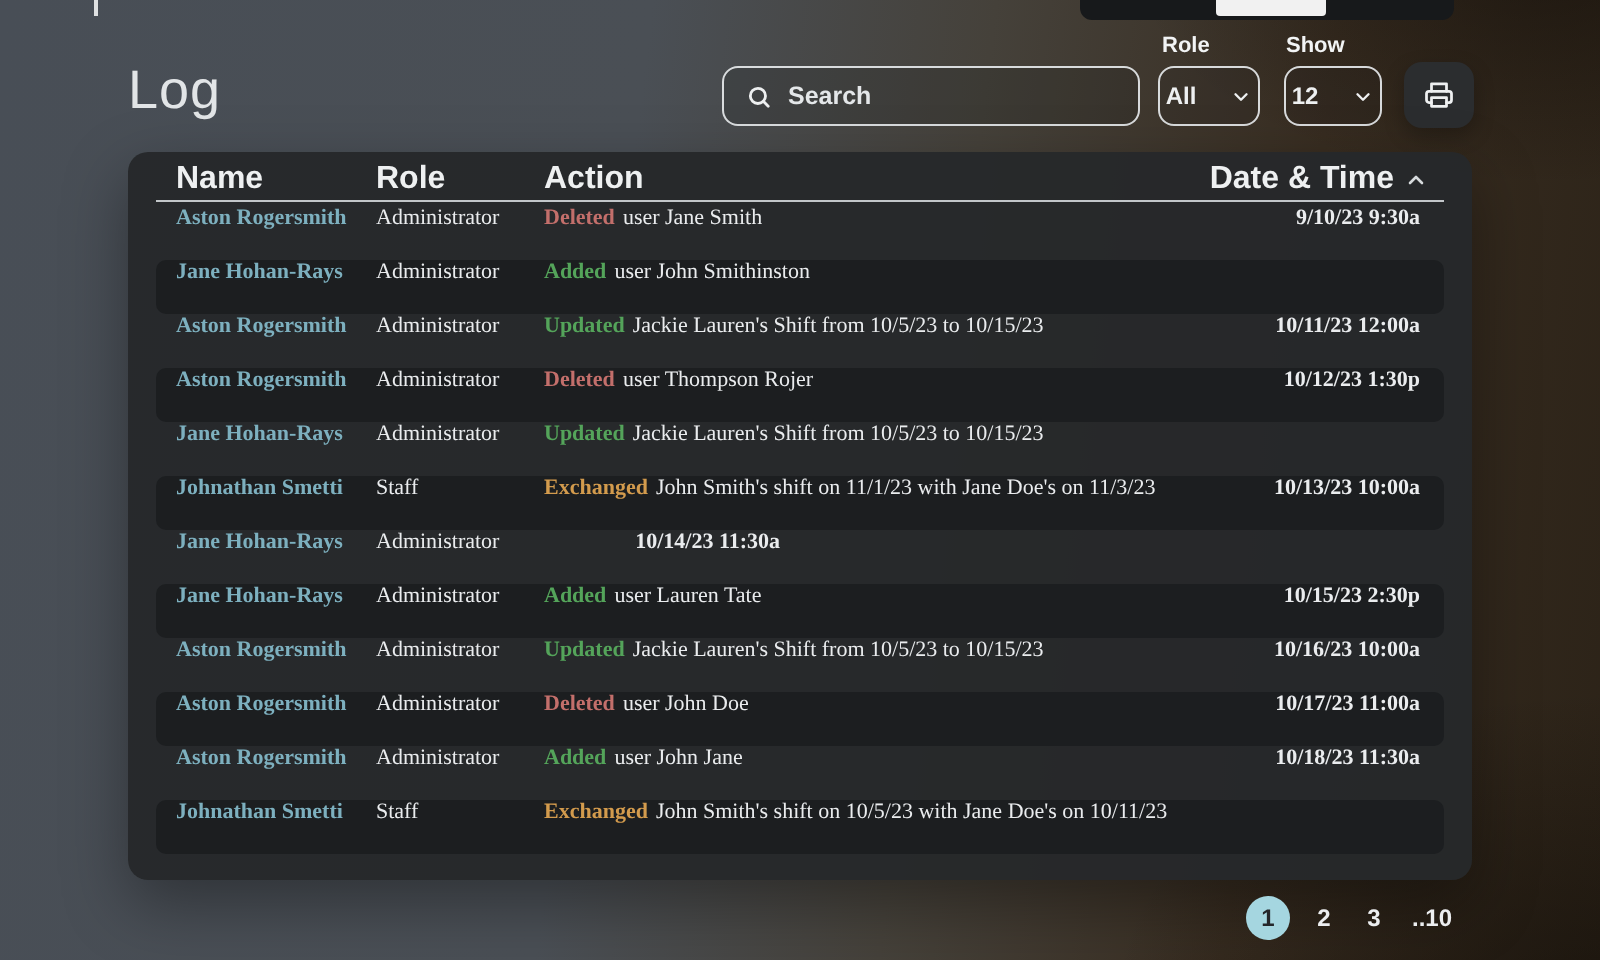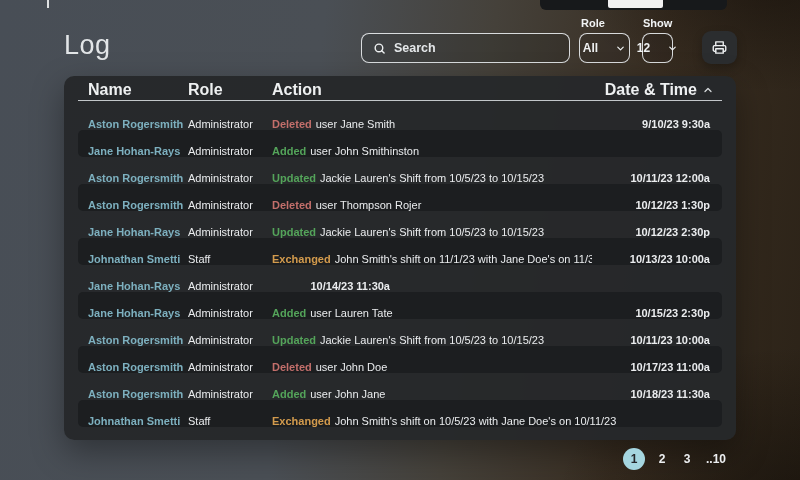--- a/index.html
+++ b/index.html
@@ -32,37 +32,37 @@
 
   .ctl-label { position: absolute; font-size: 11px; font-weight: 700; color: #f2f4f5; }
   .lbl-role { left: 581px; top: 17px; }
   .lbl-show { left: 643px; top: 17px; }
 
   .dropdown { position: absolute; top: 33px; height: 30px;
     border: 1.5px solid rgba(230,233,235,0.92); border-radius: 8px;
     background: rgba(22,25,29,0.12); display: flex; align-items: center; justify-content: center;
     gap: 17px; font-size: 12px; font-weight: 600; color: #eef0f1; cursor: pointer; }
   .dd-role { left: 579px; width: 51px; }
-  .dd-show { left: 642px; width: 31px; }
+  .dd-show { left: 642px; width: 49px; }
 
   .print-btn { position: absolute; left: 702px; top: 31px; width: 35px; height: 33px;
     border: none; border-radius: 9px; background: #2b2d2f; cursor: pointer;
     display: flex; align-items: center; justify-content: center;
     box-shadow: 0 4px 10px rgba(0,0,0,0.25); }
 
   .panel { position: absolute; left: 64px; top: 76px; width: 672px; height: 364px;
     background: rgba(38,40,42,0.97); border-radius: 10px;
     box-shadow: 0 12px 32px rgba(0,0,0,0.35); padding: 0 14px; }
 
   .thead { display: flex; align-items: center; height: 25px; padding-top: 3px;
     border-bottom: 1px solid rgba(222,226,229,0.85);
     font-size: 16px; font-weight: 700; color: #eef0f1; }
   .tbody { padding-top: 2px; }
-  .row { display: flex; align-items: flex-end; height: 27px; border-radius: 5px;
-    font-size: 11px; font-weight: 500; color: #eaecee; }
+  .row { display: flex; align-items: flex-start; height: 27px; border-radius: 5px;
+    font-size: 11px; font-weight: 500; color: #eaecee; font-family: Liberation Serif, serif; }
   .row.dark { background: #1c1e20; }
 
   .col-name  { width: 110px; padding-left: 10px; }
   .col-role  { width: 84px; }
   .col-action{ flex: 1; white-space: nowrap; overflow: hidden; }
   .col-date  { width: 130px; display: flex; align-items: center; justify-content: flex-end;
                gap: 5px; padding-right: 8px; }
   .row .col-date { font-weight: 600; padding-right: 12px; }
   .cell-name { color: var(--accent-teal, #7db0bf); font-weight: 600; cursor: pointer; }
   .verb { font-weight: 600; }
@@ -172,21 +172,20 @@
     <span class="col-name cell-name">Aston Rogersmith</span>
     <span class="col-role">Administrator</span>
     <span class="col-action"><span class="verb verb-deleted">Deleted</span><span class="action-detail">user Thompson Rojer</span></span>
     <span class="col-date">10/12/23 1:30p</span>
   </div>
 
   <div class="row">
     <span class="col-name cell-name">Jane Hohan-Rays</span>
     <span class="col-role">Administrator</span>
     <span class="col-action"><span class="verb verb-updated">Updated</span><span class="action-detail">Jackie Lauren's Shift from 10/5/23 to 10/15/23</span></span>
-    <span class="col-date">10/12/23 2:30p</span>
   </div>
 
   <div class="row dark">
     <span class="col-name cell-name">Johnathan Smetti</span>
     <span class="col-role">Staff</span>
     <span class="col-action"><span class="verb verb-exchanged">Exchanged</span><span class="action-detail">John Smith's shift on 11/1/23 with Jane Doe's on 11/3/23</span></span>
     <span class="col-date">10/13/23 10:00a</span>
   </div>
 
   <div class="row">
@@ -199,21 +198,21 @@
     <span class="col-name cell-name">Jane Hohan-Rays</span>
     <span class="col-role">Administrator</span>
     <span class="col-action"><span class="verb verb-added">Added</span><span class="action-detail">user Lauren Tate</span></span>
     <span class="col-date">10/15/23 2:30p</span>
   </div>
 
   <div class="row">
     <span class="col-name cell-name">Aston Rogersmith</span>
     <span class="col-role">Administrator</span>
     <span class="col-action"><span class="verb verb-updated">Updated</span><span class="action-detail">Jackie Lauren's Shift from 10/5/23 to 10/15/23</span></span>
-    <span class="col-date">10/11/23 10:00a</span>
+    <span class="col-date">10/16/23 10:00a</span>
   </div>
 
   <div class="row dark">
     <span class="col-name cell-name">Aston Rogersmith</span>
     <span class="col-role">Administrator</span>
     <span class="col-action"><span class="verb verb-deleted">Deleted</span><span class="action-detail">user John Doe</span></span>
     <span class="col-date">10/17/23 11:00a</span>
   </div>
 
   <div class="row">

